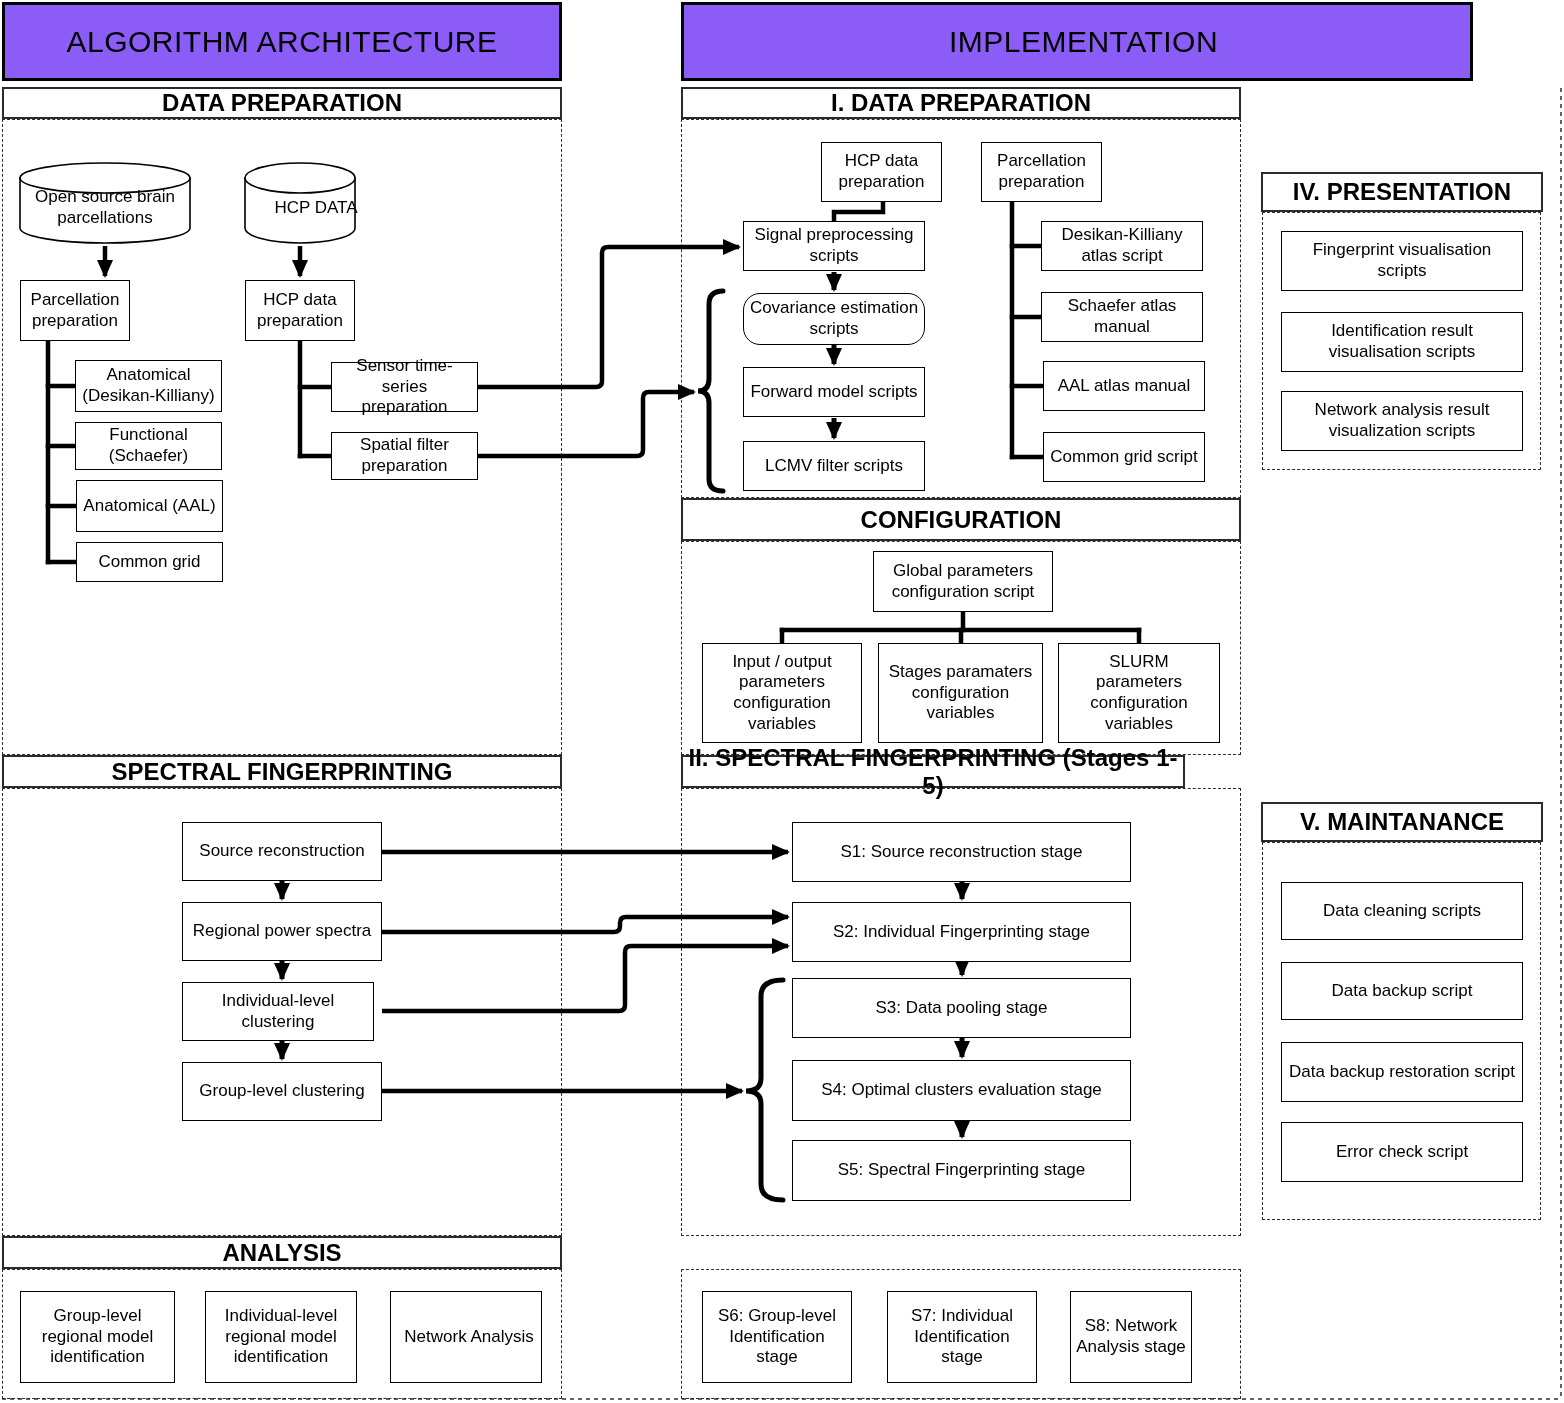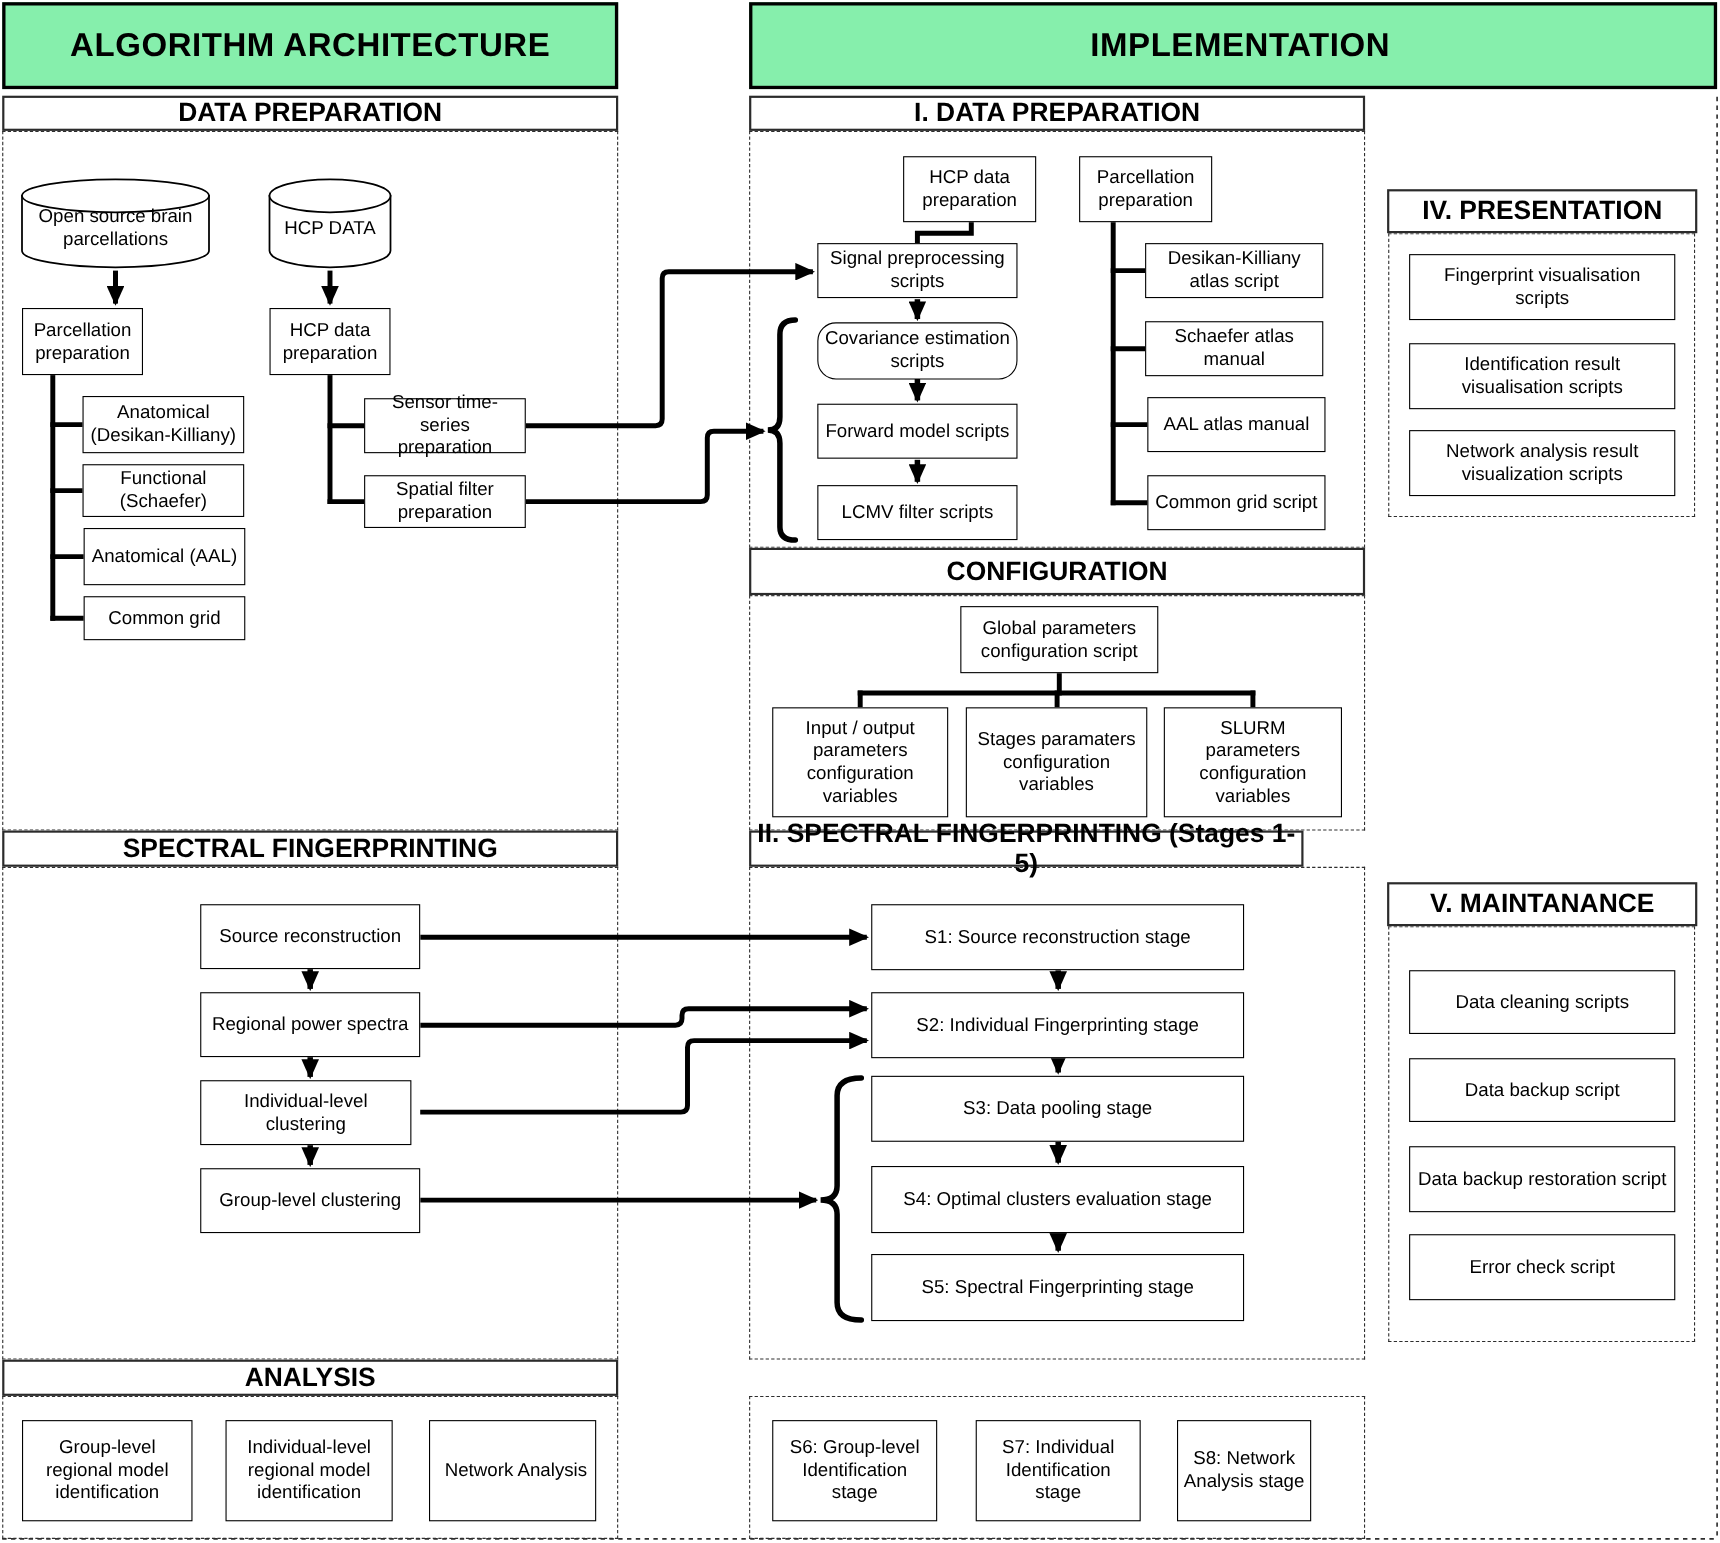--- a/index.html
+++ b/index.html
@@ -6,23 +6,23 @@
   #stage{position:relative;width:1564px;height:1403px;background:#fff;
          font-family:"Liberation Sans", sans-serif;color:#000;overflow:hidden;}
   .region{position:absolute;border:1.5px dashed #2e2e2e;box-sizing:border-box;z-index:1;background:transparent;}
   svg.overlay{position:absolute;left:0;top:0;z-index:5;pointer-events:none;}
   .box{position:absolute;background:#fff;border:1.6px solid #000;box-sizing:border-box;
        display:flex;align-items:center;justify-content:center;text-align:center;
        font-size:17px;line-height:1.22;padding:2px 5px;z-index:10;}
   .bar{position:absolute;background:#fff;border:2px solid #2b2b2b;box-sizing:border-box;
        display:flex;align-items:center;justify-content:center;text-align:center;
        font-weight:bold;font-size:24px;z-index:12;}
-  .bigbar{position:absolute;background:#86efac;border:3px solid #000;box-sizing:border-box;
+  .bigbar{position:absolute;background:#8b5cf6;border:3px solid #000;box-sizing:border-box;
        display:flex;align-items:center;justify-content:center;text-align:left;
-       font-weight:bold;font-size:30px;letter-spacing:.5px;z-index:12;}
+       font-weight:normal;font-size:30px;letter-spacing:.5px;z-index:12;}
   .cyl-label{position:absolute;display:flex;align-items:center;justify-content:center;
        text-align:center;font-size:17px;line-height:1.22;z-index:10;}
 </style>
 </head>
 <body>
 
 <div id="stage">
 
   <div class="region" style="left:2px;top:119px;width:560px;height:636px;"></div>
   <div class="region" style="left:2px;top:788px;width:560px;height:448px;"></div>
@@ -100,33 +100,33 @@
 
     <g stroke="#000" stroke-width="5" fill="none" stroke-linecap="round">
       <path d="M723,291 Q709,291 709,304 L709,379 Q709,391 698,391 Q709,391 709,403 L709,479 Q709,491 723,491"></path>
     </g>
     <g stroke="#000" stroke-width="5" fill="none" stroke-linecap="round">
       <path d="M783,980 Q761,980 761,996 L761,1078 Q761,1091 746,1091 Q761,1091 761,1104 L761,1184 Q761,1200 783,1200"></path>
     </g>
   </svg>
 
   <div class="bigbar" style="left:2px;top:2px;width:560px;height:79px;">ALGORITHM ARCHITECTURE</div>
-  <div class="bigbar" style="left:681px;top:2px;width:880px;height:79px;padding-left:13px;">IMPLEMENTATION</div>
+  <div class="bigbar" style="left:681px;top:2px;width:792px;height:79px;padding-left:13px;">IMPLEMENTATION</div>
 
   <div class="bar" style="left:2px;top:87px;width:560px;height:32px;">DATA PREPARATION</div>
   <div class="bar" style="left:2px;top:755px;width:560px;height:33px;">SPECTRAL FINGERPRINTING</div>
   <div class="bar" style="left:2px;top:1236px;width:560px;height:33px;">ANALYSIS</div>
   <div class="bar" style="left:681px;top:87px;width:560px;height:32px;">I. DATA PREPARATION</div>
   <div class="bar" style="left:681px;top:498px;width:560px;height:43px;">CONFIGURATION</div>
   <div class="bar" style="left:681px;top:755px;width:504px;height:33px;">II. SPECTRAL FINGERPRINTING (Stages 1-5)</div>
   <div class="bar" style="left:1261px;top:172px;width:282px;height:40px;">IV. PRESENTATION</div>
   <div class="bar" style="left:1261px;top:802px;width:282px;height:40px;">V. MAINTANANCE</div>
 
   <div class="cyl-label" style="left:22px;top:182px;width:166px;height:52px;">Open source brain parcellations</div>
-  <div class="cyl-label" style="left:247px;top:188px;width:106px;height:40px;">HCP DATA</div>
+  <div class="cyl-label" style="left:247px;top:188px;width:106px;height:40px;padding-left:16px;">HCP DATA</div>
 
   <div class="box" style="left:20px;top:280px;width:110px;height:61px;">Parcellation preparation</div>
   <div class="box" style="left:75px;top:360px;width:147px;height:52px;">Anatomical (Desikan-Killiany)</div>
   <div class="box" style="left:75px;top:422px;width:147px;height:48px;">Functional (Schaefer)</div>
   <div class="box" style="left:76px;top:480px;width:147px;height:52px;">Anatomical (AAL)</div>
   <div class="box" style="left:76px;top:542px;width:147px;height:40px;">Common grid</div>
   <div class="box" style="left:245px;top:280px;width:110px;height:61px;">HCP data preparation</div>
   <div class="box" style="left:331px;top:362px;width:147px;height:50px;">Sensor time-series preparation</div>
   <div class="box" style="left:331px;top:432px;width:147px;height:48px;">Spatial filter preparation</div>
 

